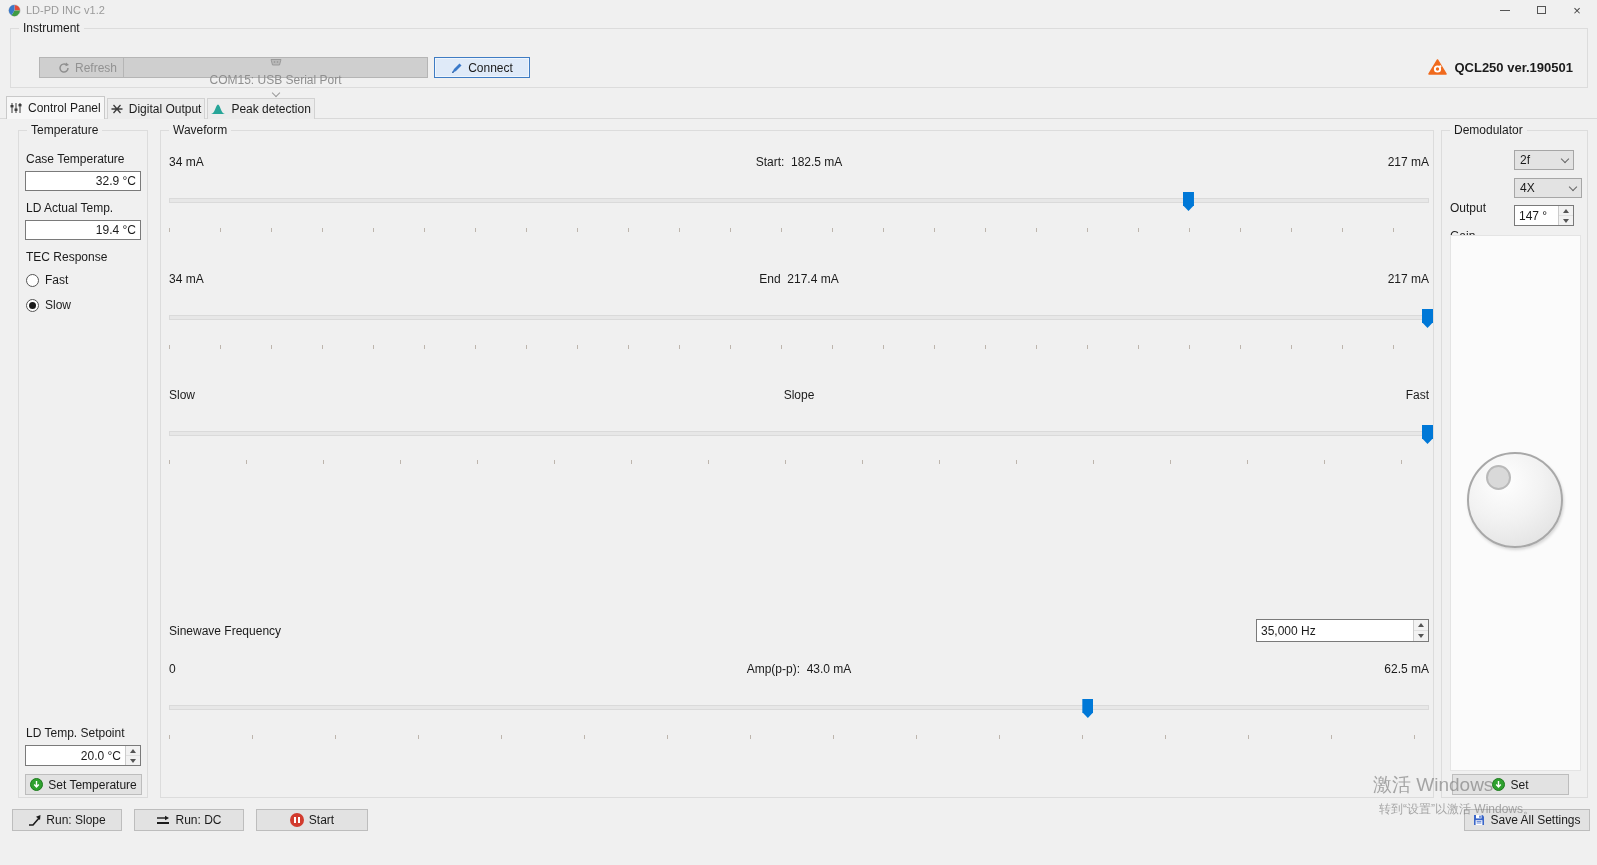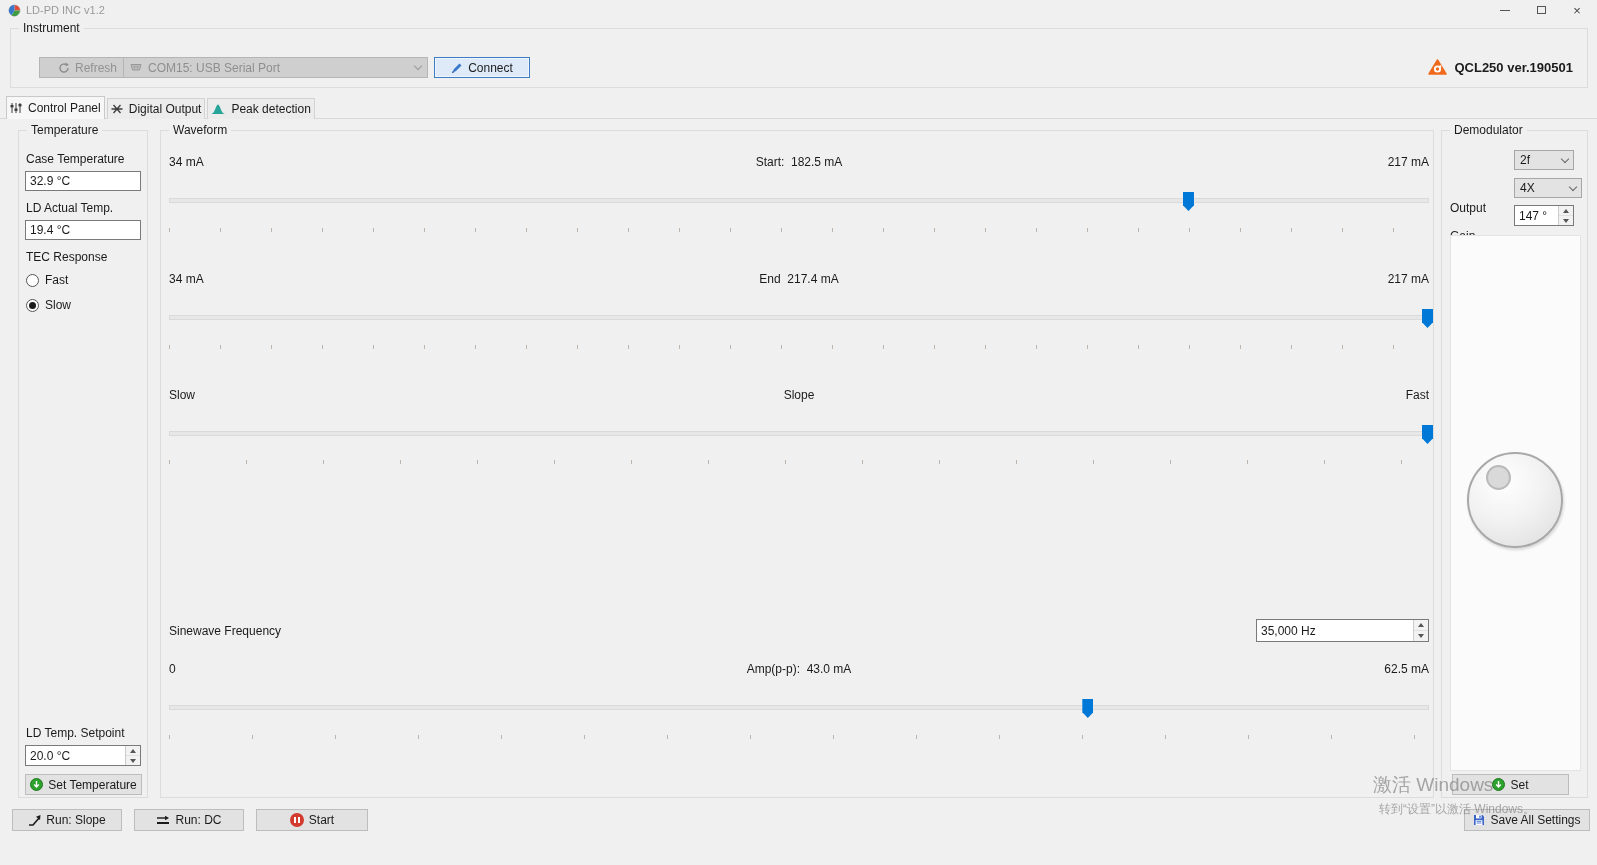--- a/index.html
+++ b/index.html
@@ -26,29 +26,29 @@
   .gb { position:absolute; border:1px solid #dcdcdc; }
   .gbl { position:absolute; top:-8px; left:8px; background:#f0f0f0; padding:0 4px; color:#1b1b1b; }
 
   
   .btn { position:absolute; display:flex; align-items:center; justify-content:center; gap:5px;
          background:#e2e2e2; border:1px solid #bdbdbd; color:#1b1b1b; font-size:12px; cursor:default; }
   .btn.disabled { background:#cfcfcf; border-color:#b5b5b5; color:#929292; }
   .btn.connect { background:#dfeaf8; border:1px solid #3f7cc3; box-shadow: inset 0 0 0 1px #eef5fd; }
 
   .combo { position:absolute; display:flex; align-items:center; gap:6px; padding:0 6px;
-           background:#cfcfcf; border:1px solid #b5b5b5; color:#8f8f8f; }
+           background:#cfcfcf; border:1px solid #b5b5b5; color:#8f8f8f;flex-direction:column; }
   .combo .val { flex:1; text-align:left; }
   .chev { width:6px; height:6px; border-left:1px solid #666; border-bottom:1px solid #666;
           transform: rotate(-45deg); margin-top:-3px; flex:none; }
   .combo .chev { border-color:#9a9a9a; }
 
   .tbox { position:absolute; background:#fff; border:1px solid #7a7a7a; display:flex; align-items:center; }
   .tbox .val { flex:1; padding:0 4px; }
-  .tbox .val.right { }
+  .tbox .val.right { text-align:right; }
   .spin-btns { width:15px; align-self:stretch; border-left:1px solid #cccccc; display:flex; flex-direction:column; flex:none; }
   .spin-btns i { flex:1; background:#f2f2f2; position:relative; border-bottom:1px solid #e0e0e0;}
   .spin-btns i:last-child { border-bottom:none; }
   .spin-btns i.up:after { content:''; position:absolute; left:4px; top:3px;
     border-left:3px solid transparent; border-right:3px solid transparent; border-bottom:4px solid #555; }
   .spin-btns i.dn:after { content:''; position:absolute; left:4px; top:3px;
     border-left:3px solid transparent; border-right:3px solid transparent; border-top:4px solid #555; }
 
   .select { position:absolute; display:flex; align-items:center; gap:4px; padding:7px 5px;
             background:#e3e3e3; border:1px solid #a6a6a6; }

